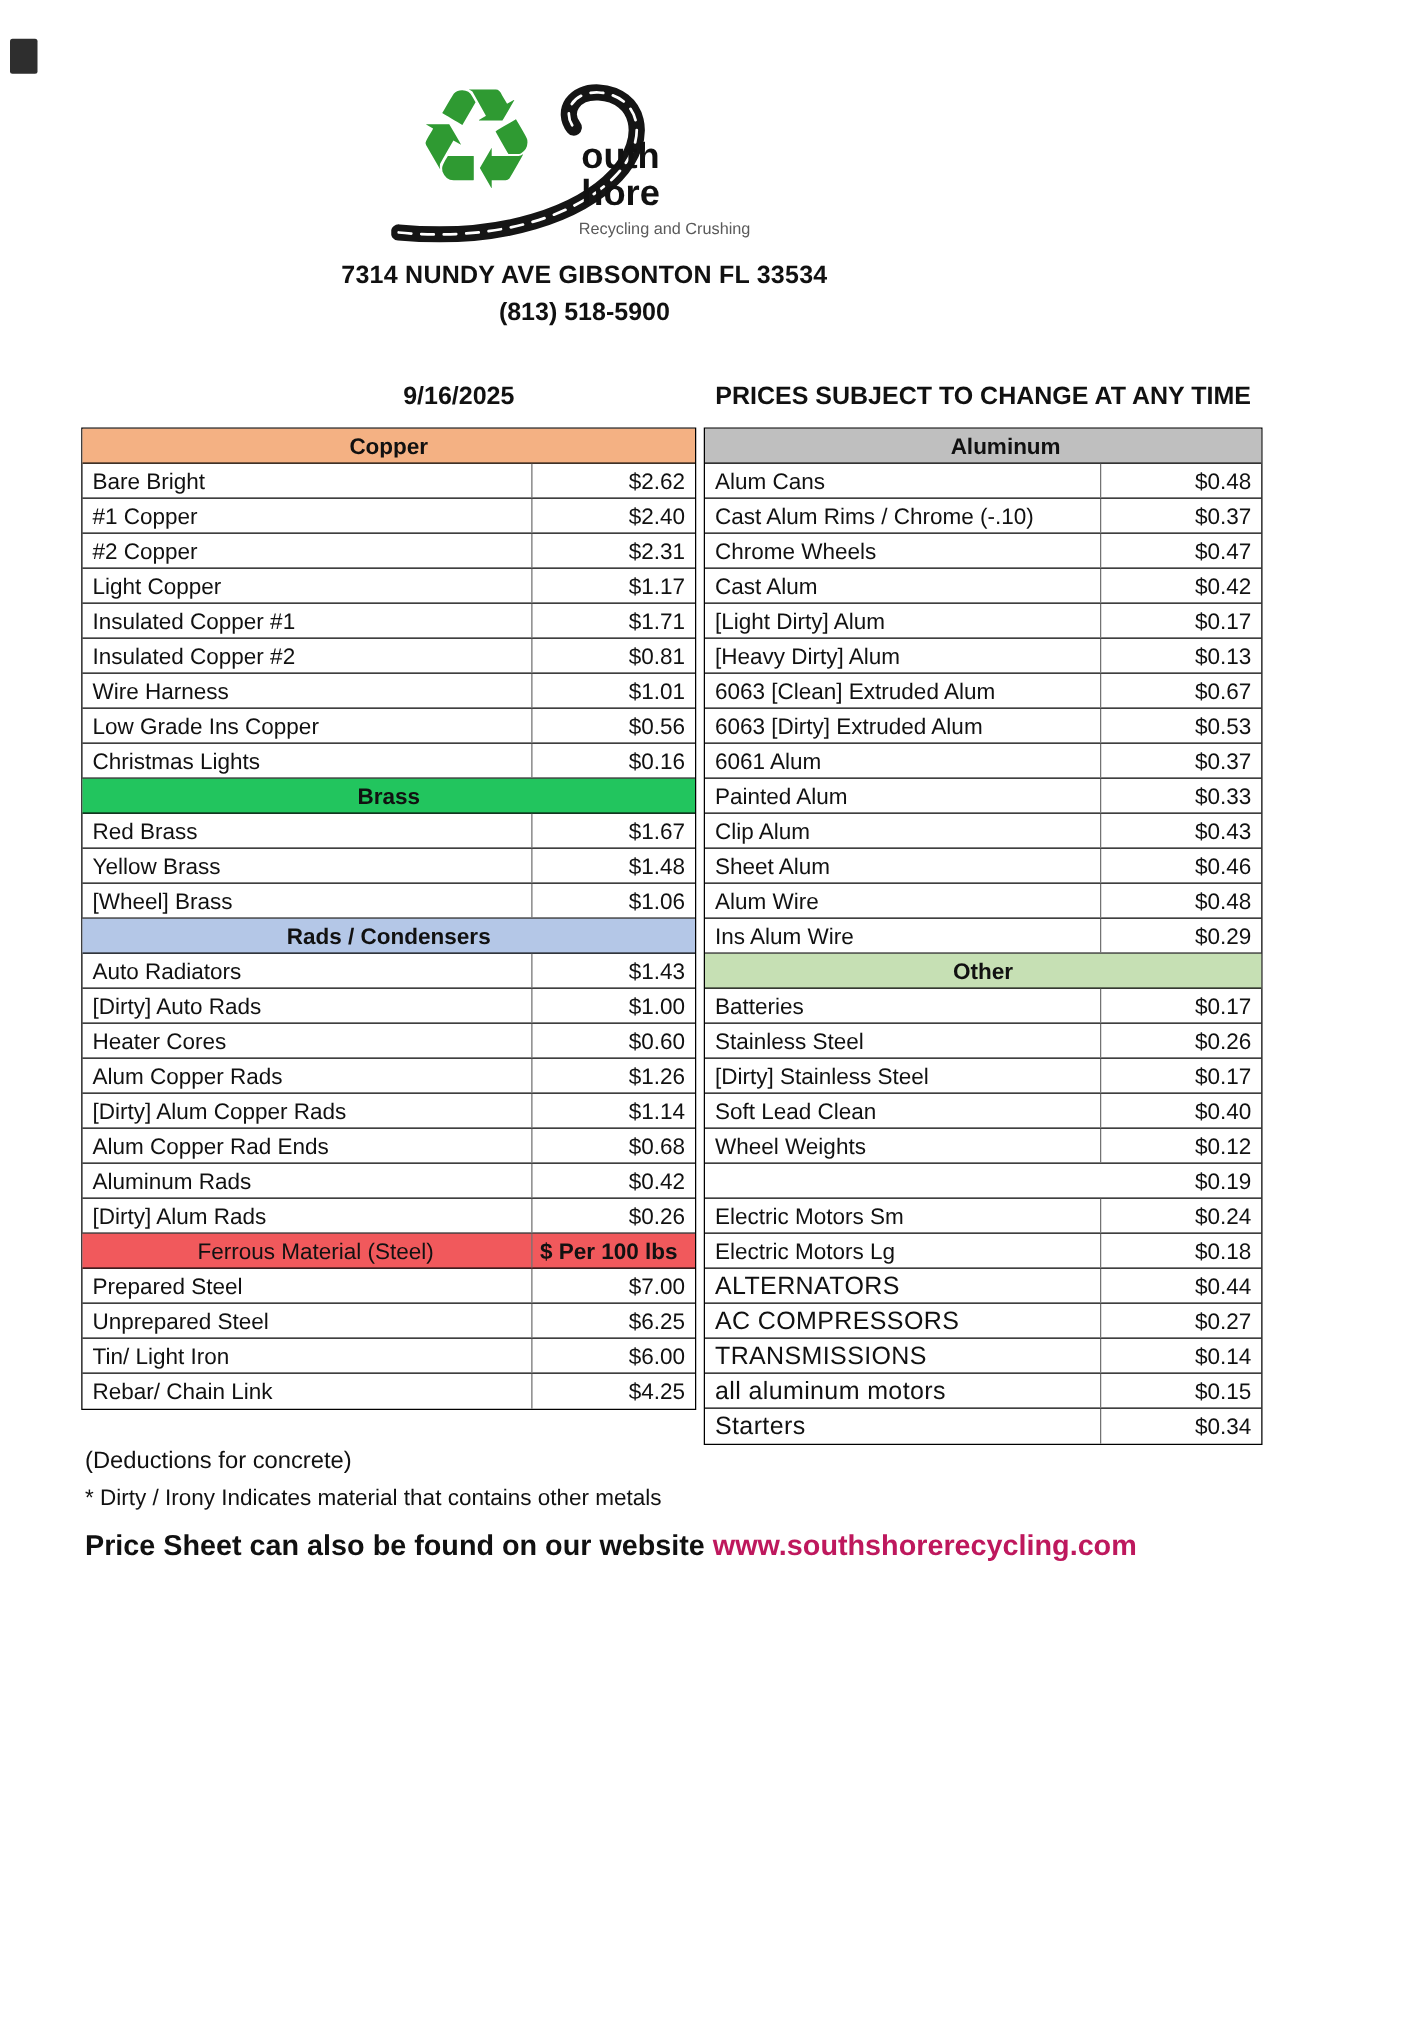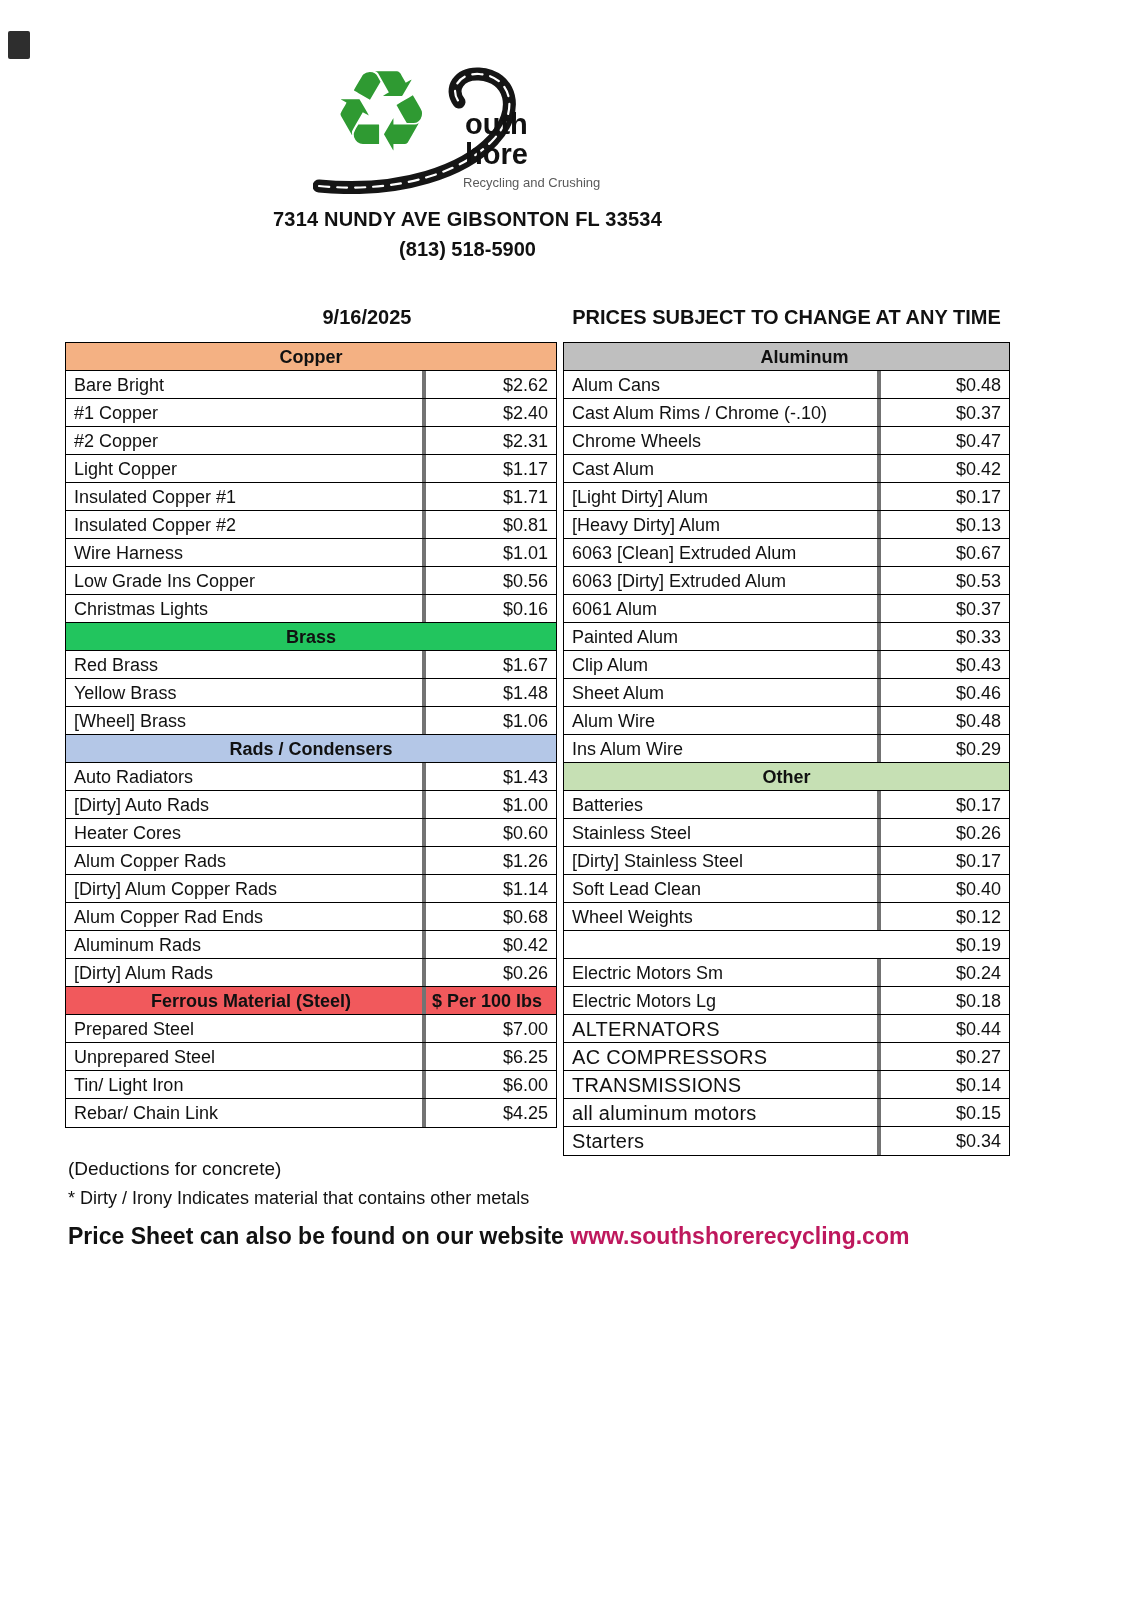--- a/index.html
+++ b/index.html
@@ -22,27 +22,27 @@
   .meta-row span { font-size:20px; font-weight:bold; }
 
   .tables-row { position:absolute; left:65px; top:342px; width:945px; display:flex; gap:6px; align-items:flex-start; }
   .ptable { border:1px solid #000; background:#fff; }
   .ptable.left { width:492px; }
   .ptable.right { width:447px; }
 
   .trow { display:flex; height:28px; align-items:center; border-bottom:1px solid #000; }
   .ptable .trow:last-child { border-bottom:none; }
   .cell { font-size:18px; line-height:1; white-space:nowrap; overflow:hidden; }
-  .name-cell { border-right:4px solid #737373; height:100%; display:flex; align-items:center; padding-left:8px; }
+  .name-cell { border-right:1px solid #737373; height:100%; display:flex; align-items:center; padding-left:8px; }
   .left .name-cell { flex:0 0 360px; }
   .right .name-cell { flex:0 0 317px; }
   .price-cell { flex:1; text-align:right; padding-right:8px; }
   .header-row { font-weight:bold; }
   .header-row .full-cell { flex:1; text-align:center; font-size:18px; font-weight:bold; }
-  .header-row .name-cell { justify-content:center; padding-left:14px; font-weight:bold; }
+  .header-row .name-cell { justify-content:center; padding-left:14px; font-weight:normal; }
   .header-row .price-cell { text-align:center; font-weight:bold; }
   .trow.alt .name-cell { font-size:20px; letter-spacing:0.3px; }
 
   .footer-block { position:absolute; left:68px; top:1158px; width:990px; }
   .note-concrete { font-size:19px; margin-bottom:8px; }
   .note-dirty { font-size:18px; margin-bottom:14px; }
   .website-line { font-size:23px; font-weight:bold; }
   .website-link { font-weight:bold; }
 </style>
 </head>

